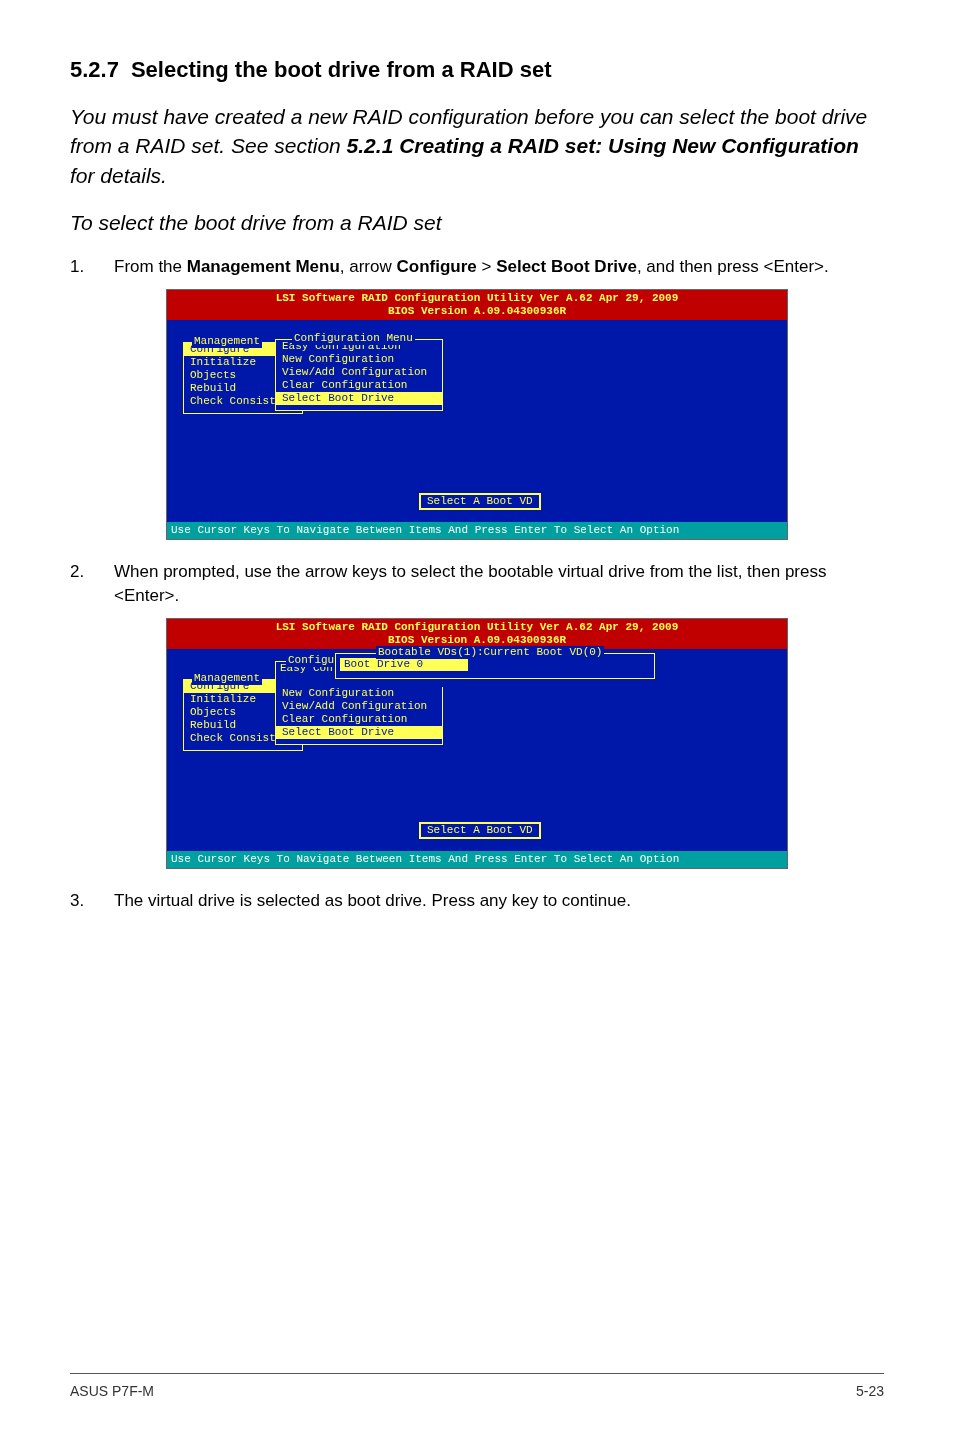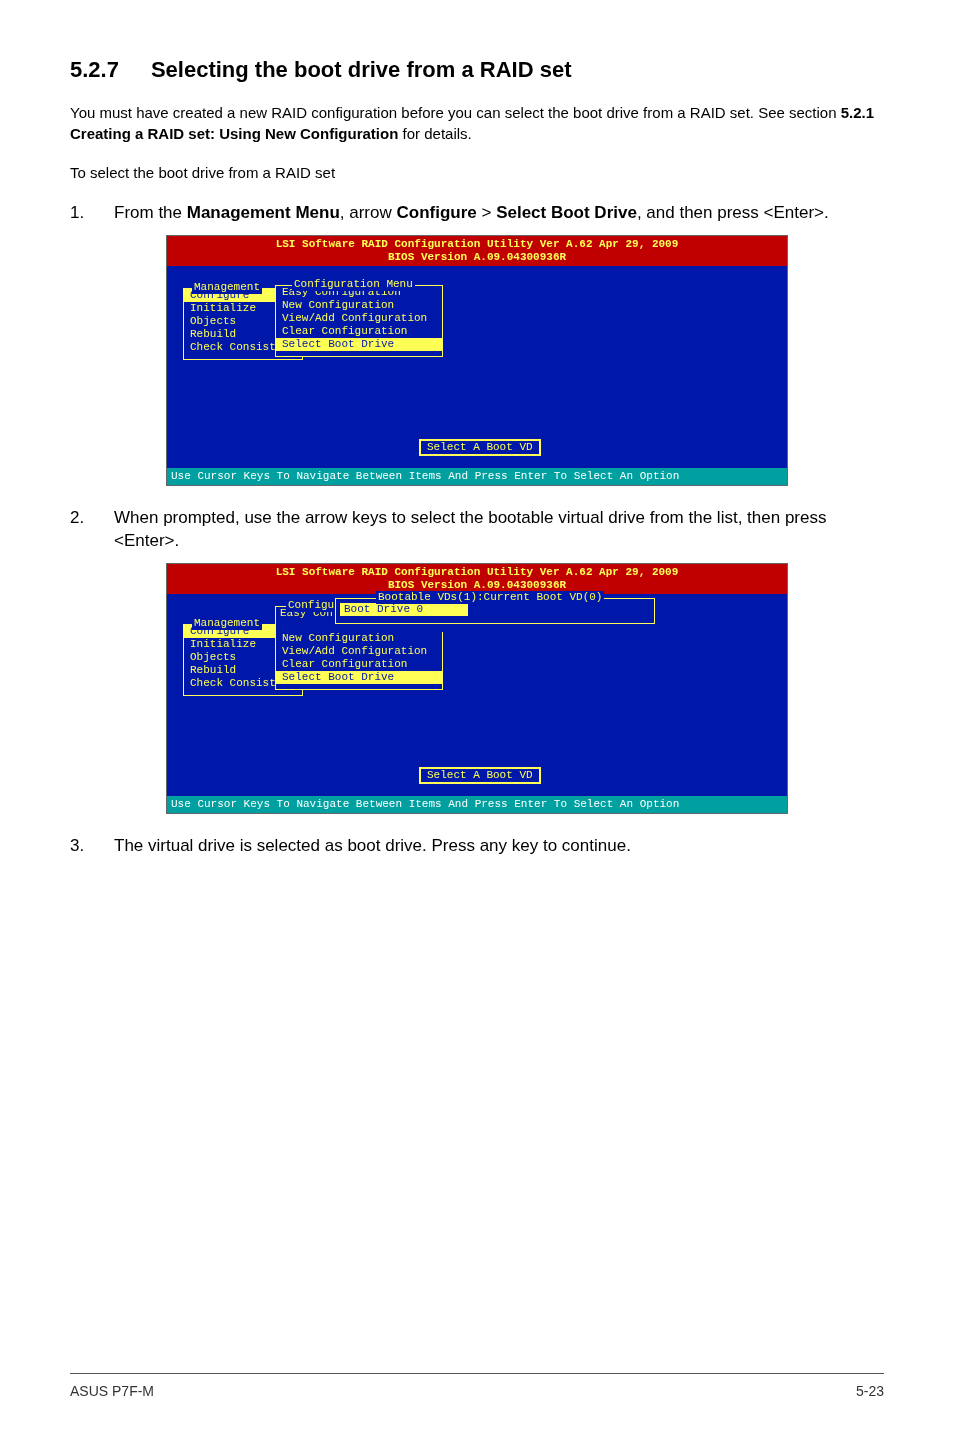--- a/index.html
+++ b/index.html
@@ -19,26 +19,27 @@
     box-sizing: border-box;
     position: relative;
   }
   h2.section-heading {
     font-size: 22px;
     font-weight: bold;
     margin: 0 0 12px 0;
   }
   h2 .secnum {
     display: inline-block;
-    margin-right: 32px;
+    margin-right: 12px;
   }
   p.body-para {
     margin: 16px 0 18px 0;
-    font-size: 15px;
+    font-size: 21px;
     line-height: 1.4;
+    font-style: italic;
   }
   .step {
     display: flex;
     margin-bottom: 10px;
     font-size: 17px;
   }
   .step .num {
     width: 44px;
     flex: 0 0 44px;
   }

